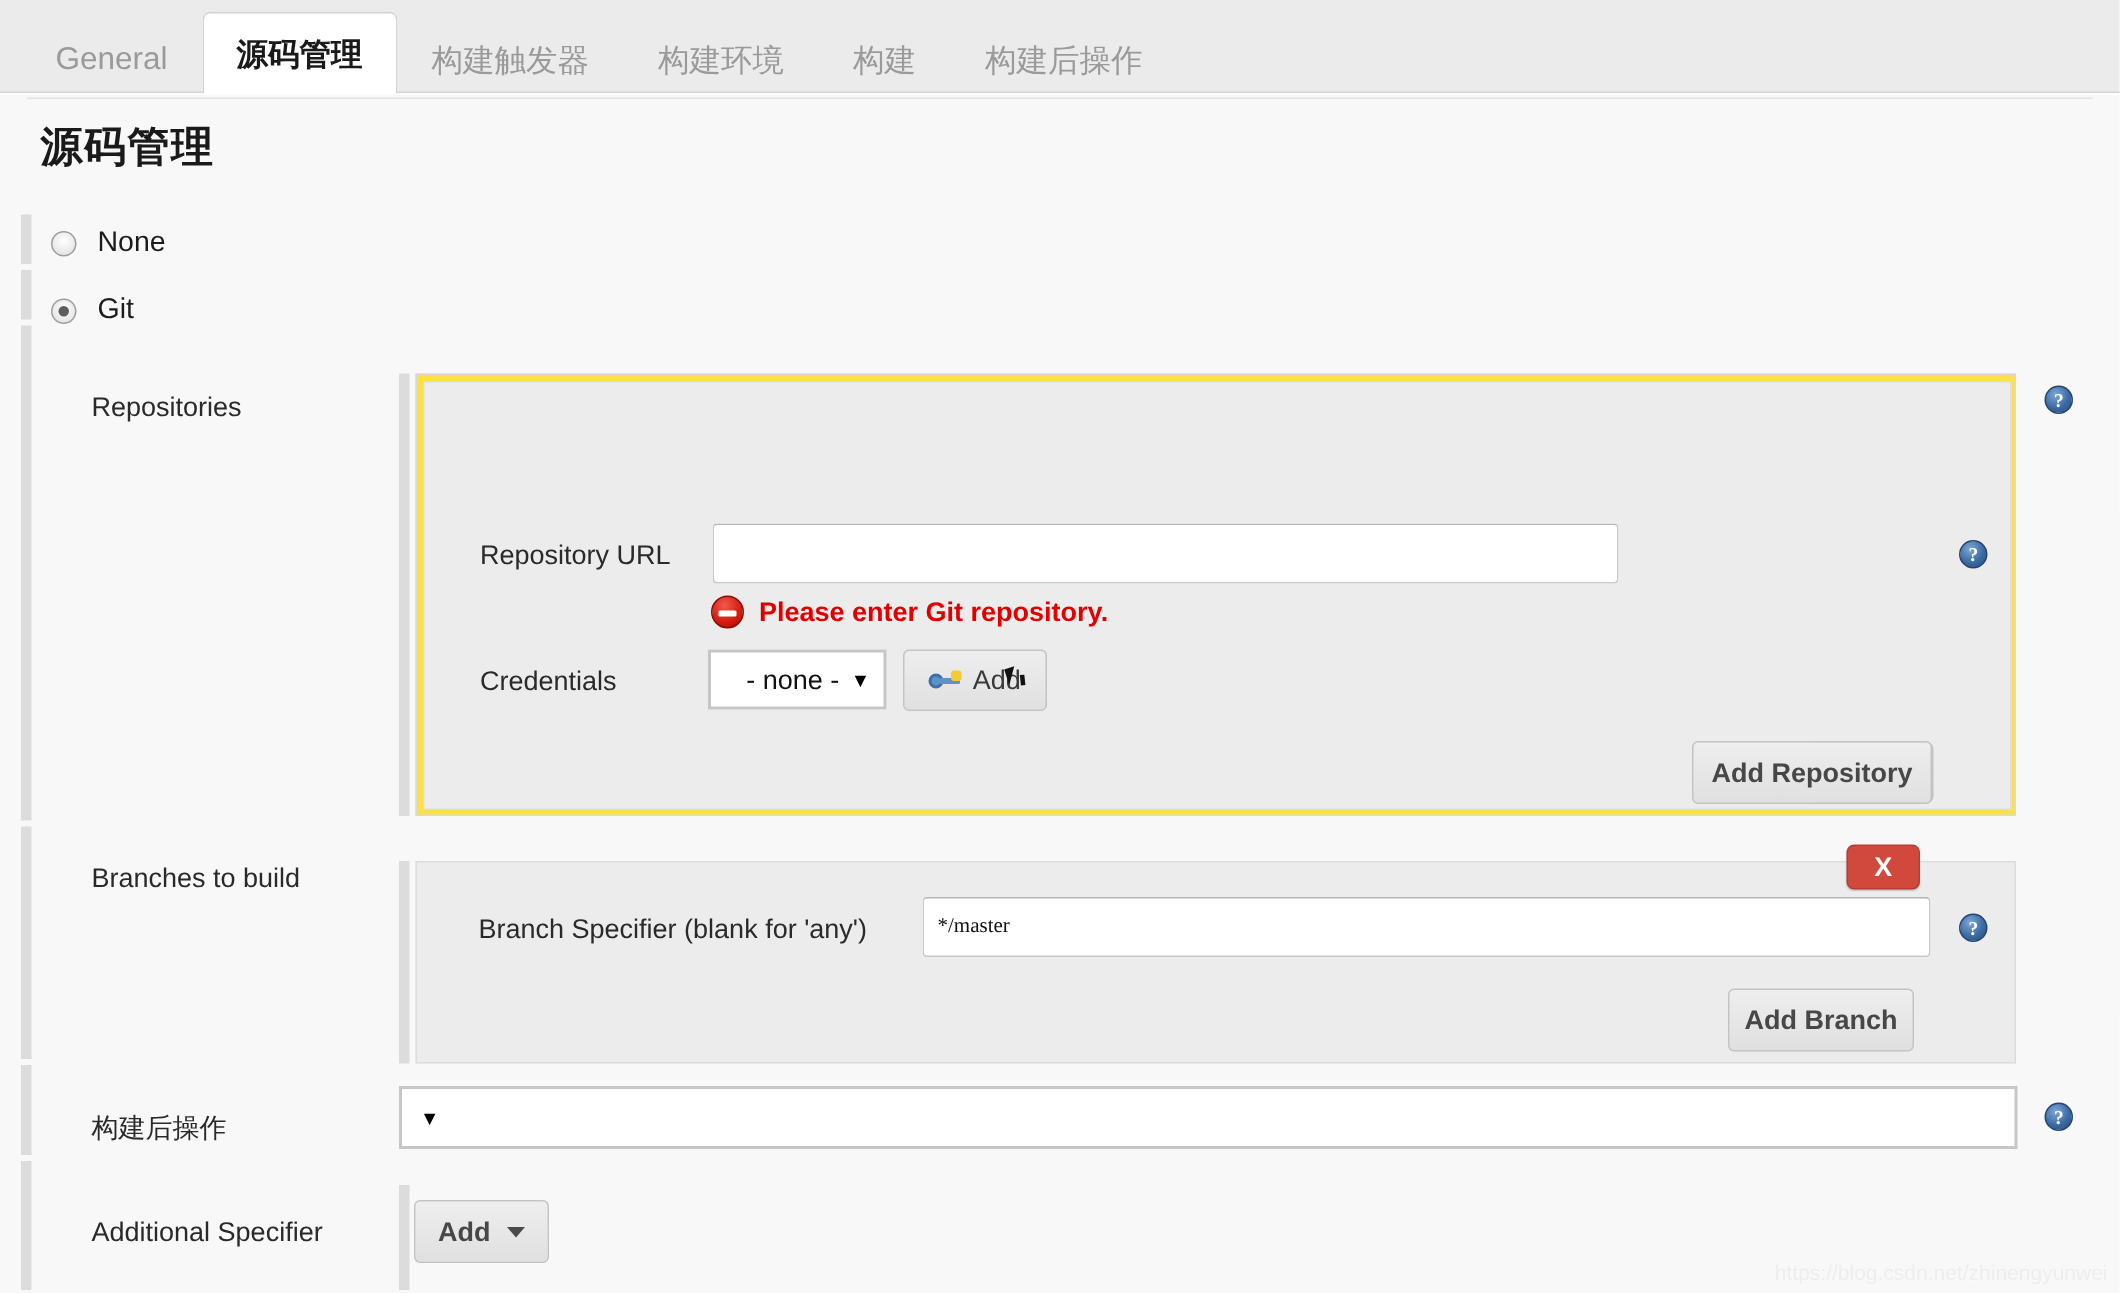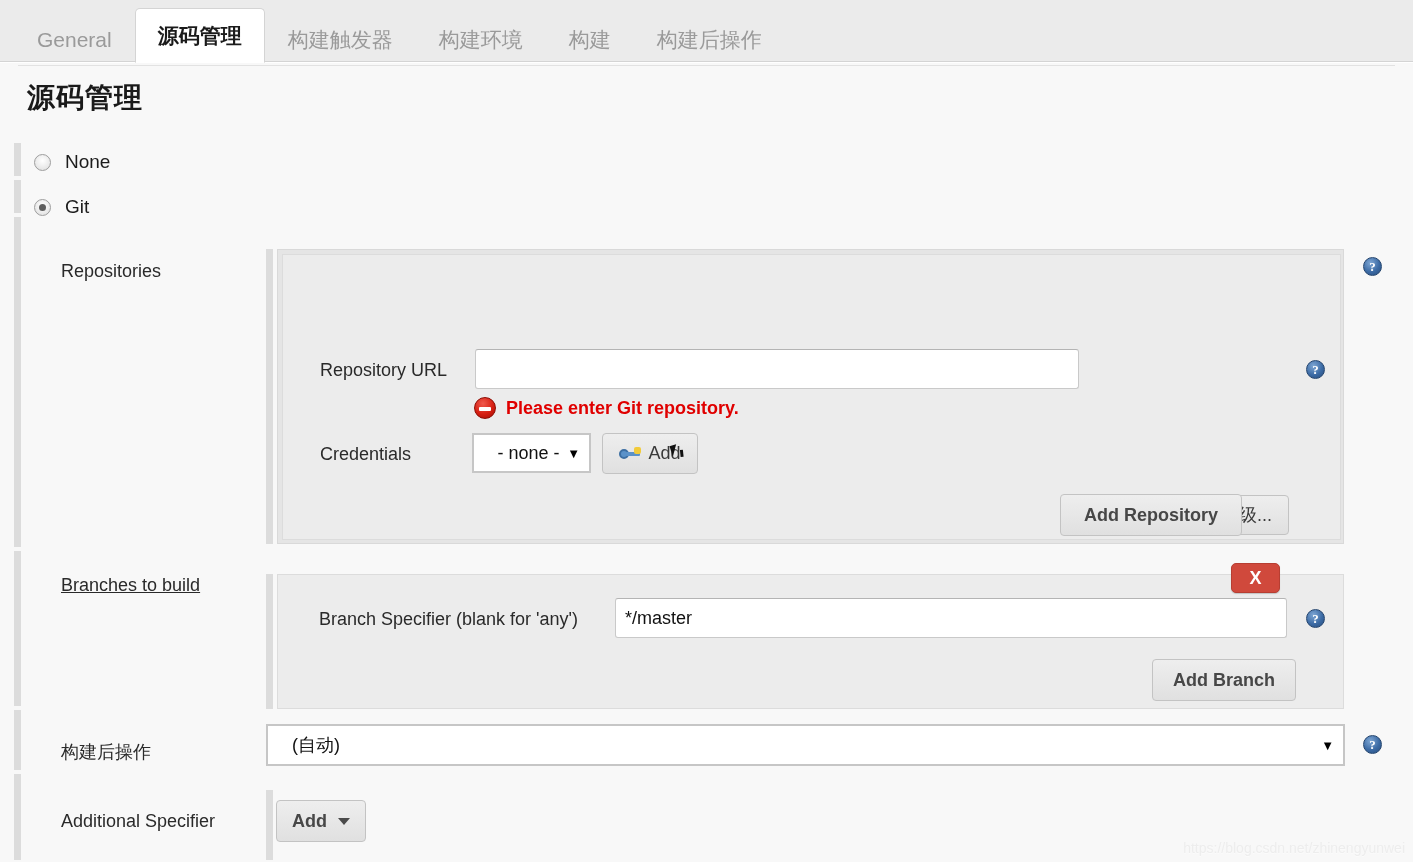--- a/index.html
+++ b/index.html
@@ -108,34 +108,34 @@
 
   
   .panel {
     position: absolute;
     background: #ececec;
     border: 1px solid #d9d9d9;
   }
   .panel-outer {
     position: absolute;
     border: 1px solid #d9d9d9;
-    background: #e5e5e5;
+    background: #fde047;
   }
 
   
   .tinput {
     position: absolute;
     background: #ffffff;
     border: 1px solid #c9c9c9;
     border-top-color: #b4b4b4;
     border-radius: 3px;
-    font-size: 18px; color: #111;
+    font-size: 14px; color: #111;
     padding: 0 9px;
     line-height: normal;
-    font-family: Liberation Sans, sans-serif;
+    font-family: Liberation Serif, serif;
     outline: none;
   }
 
   
   .tselect {
     position: absolute;
     background: #ffffff;
     border: 2px solid #c6c6c6;
     font-size: 18px; color: #111;
     display: flex; align-items: center;
@@ -313,48 +313,47 @@
             <span class="shaft"></span>
             <span class="tooth"></span>
         </span>
         <span>Add</span>
         <span class="cursor" style="left:68px; top:11px;"></span>
       </div>
 
       <div class="btn plain" style="left:926px; top:245px; width:85px; height:40px;">高级...</div>
     </div>
 
-    <div class="btn" style="left:1060px; top:431px; width:182px; height:42px;">Add Repository</div>
+    <div class="btn" style="left:1128px; top:431px; width:160px; height:42px;">Add Repository</div>
 
     <div class="help" style="left:1363px; top:194px;">?</div>
   </div>
 
   <div class="frow">
 
-    <div class="frow-label" style="left:61px; top:512px;text-decoration:underline;">Branches to build</div>
+    <div class="frow-label" style="left:61px; top:512px;">Branches to build</div>
 
     <div class="vbar" style="left:266px; top:511px; height:135px;"></div>
 
     <div class="panel" style="left:277px; top:511px; width:1067px; height:135px; background:#ececec; border-color:#dcdcdc;">
 
       <div class="frow-label" style="left:41px; top:34px;">Branch Specifier (blank for 'any')</div>
       <input class="tinput" style="left: 337px; top: 23px; width: 672px; height: 40px;" value="*/master">
       <div class="help" style="left:1028px; top:34px;">?</div>
 
-      <div class="btn" style="left:874px; top:84px; width:144px; height:42px;">Add Branch</div>
+      <div class="btn" style="left:874px; top:84px; width:124px; height:42px;">Add Branch</div>
     </div>
 
     <div class="btn-red" style="left:1231px; top:500px; width:49px; height:30px;">X</div>
   </div>
 
   <div class="frow">
     <div class="frow-label" style="left:61px; top:677px;">构建后操作</div>
 
     <div class="tselect wide" style="left:266px; top:661px; width:1079px; height:42px; border:2px solid #c6c6c6;">
-      <span class="sval">(自动)</span>
       <span class="sarrow">▼</span>
     </div>
 
     <div class="help" style="left:1363px; top:672px;">?</div>
   </div>
 
   <div class="frow">
     <div class="frow-label" style="left:61px; top:748px;">Additional Specifier</div>
 
     <div class="vbar" style="left:266px; top:727px; height:70px;"></div>

